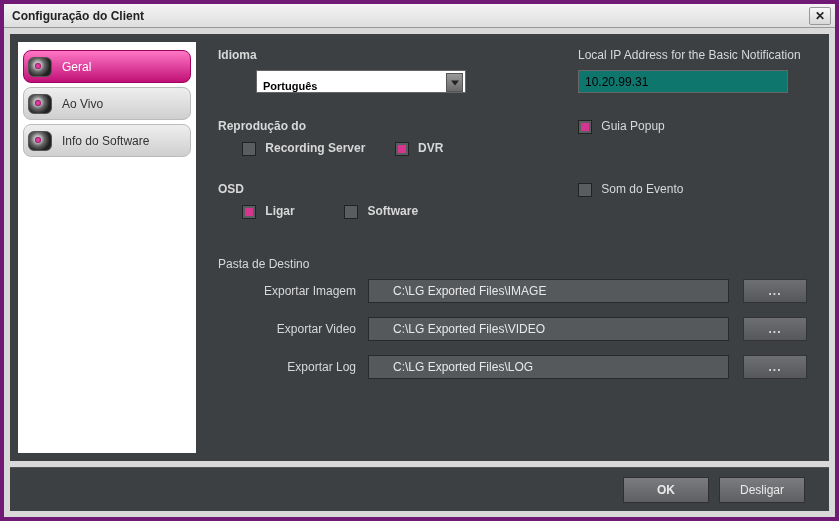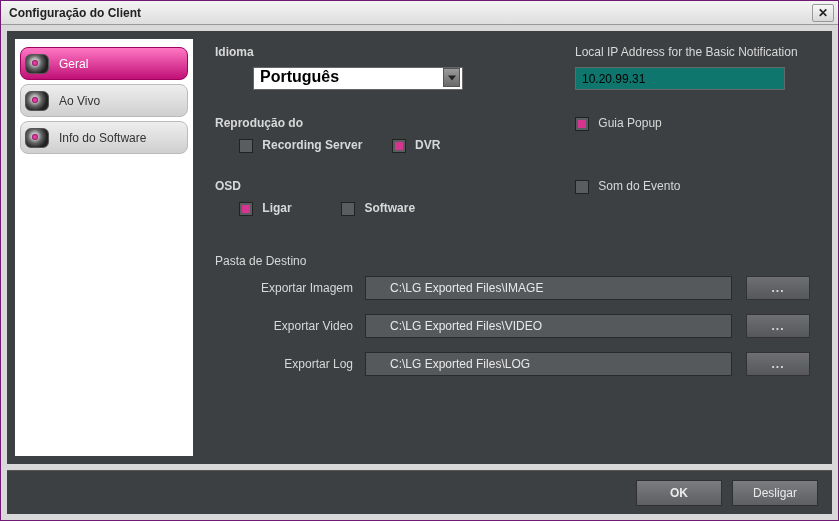--- a/index.html
+++ b/index.html
@@ -1,21 +1,21 @@
 <!DOCTYPE html>
 <html><head>
 <meta charset="utf-8">
 <style>
   * { box-sizing: border-box; margin: 0; padding: 0; font-family: Tahoma, Arial, sans-serif; }
   body { background: #888; }
 
   .window {
     width: 839px; height: 521px;
     background: #d9d9d9;
-    border: 1px solid #701a75;
+    border: 4px solid #701a75;
     position: relative;
     display: flex; flex-direction: column;
     box-shadow: 0 0 4px rgba(0,0,0,0.4);
   }
   .titlebar {
     height: 24px;
     background: linear-gradient(#f4f4f4,#dedede);
     border-bottom: 1px solid #999;
     display: flex; align-items: center; justify-content: space-between;
     padding: 0 4px 0 8px;
@@ -88,23 +88,23 @@
   .row { display: flex; }
   .col-left { width: 360px; font-weight: bold; }
   .col-right { flex: 1; }
 
   .section-label { color: #d8d8d8; margin-bottom: 8px; display:block; }
 
   .dropdown {
     width: 210px; height: 23px;
     background: #fff;
     border: 1px solid #666;
-    display: flex; align-items: flex-start; justify-content: space-between;
+    display: flex; align-items: flex-end; justify-content: space-between;
     padding: 0 2px 0 6px;
-    color: #000; font-size: 16px;
+    color: #000; font-size: 11px;
     margin-left: 38px;
   }
   .dropdown-arrow {
     width: 17px; height: 19px;
     background: linear-gradient(#9a9a9a,#6a6a6a);
     border: 1px solid #555;
     display:flex;align-items:center;justify-content:center;
   }
   .dropdown-arrow svg { width:8px; height:6px; }
 
@@ -153,21 +153,21 @@
     cursor:pointer;
     letter-spacing: 1px;
   }
 
   
   .footer {
     height: 44px;
     background: #3c4043;
     margin: 0 6px 6px 6px;
     display:flex; align-items:center; justify-content:flex-end;
-    padding-right: 14px;
+    padding-right: 24px;
     border-top: 1px solid #555;
   }
   .dlg-btn {
     width: 86px; height: 26px;
     margin-left: 10px;
     background: linear-gradient(#7a7c7f,#5d5f62);
     border: 1px solid #2f2f2f;
     color:#eaeaea; font-size:12px;
     display:flex;align-items:center;justify-content:center;
     cursor:pointer;

